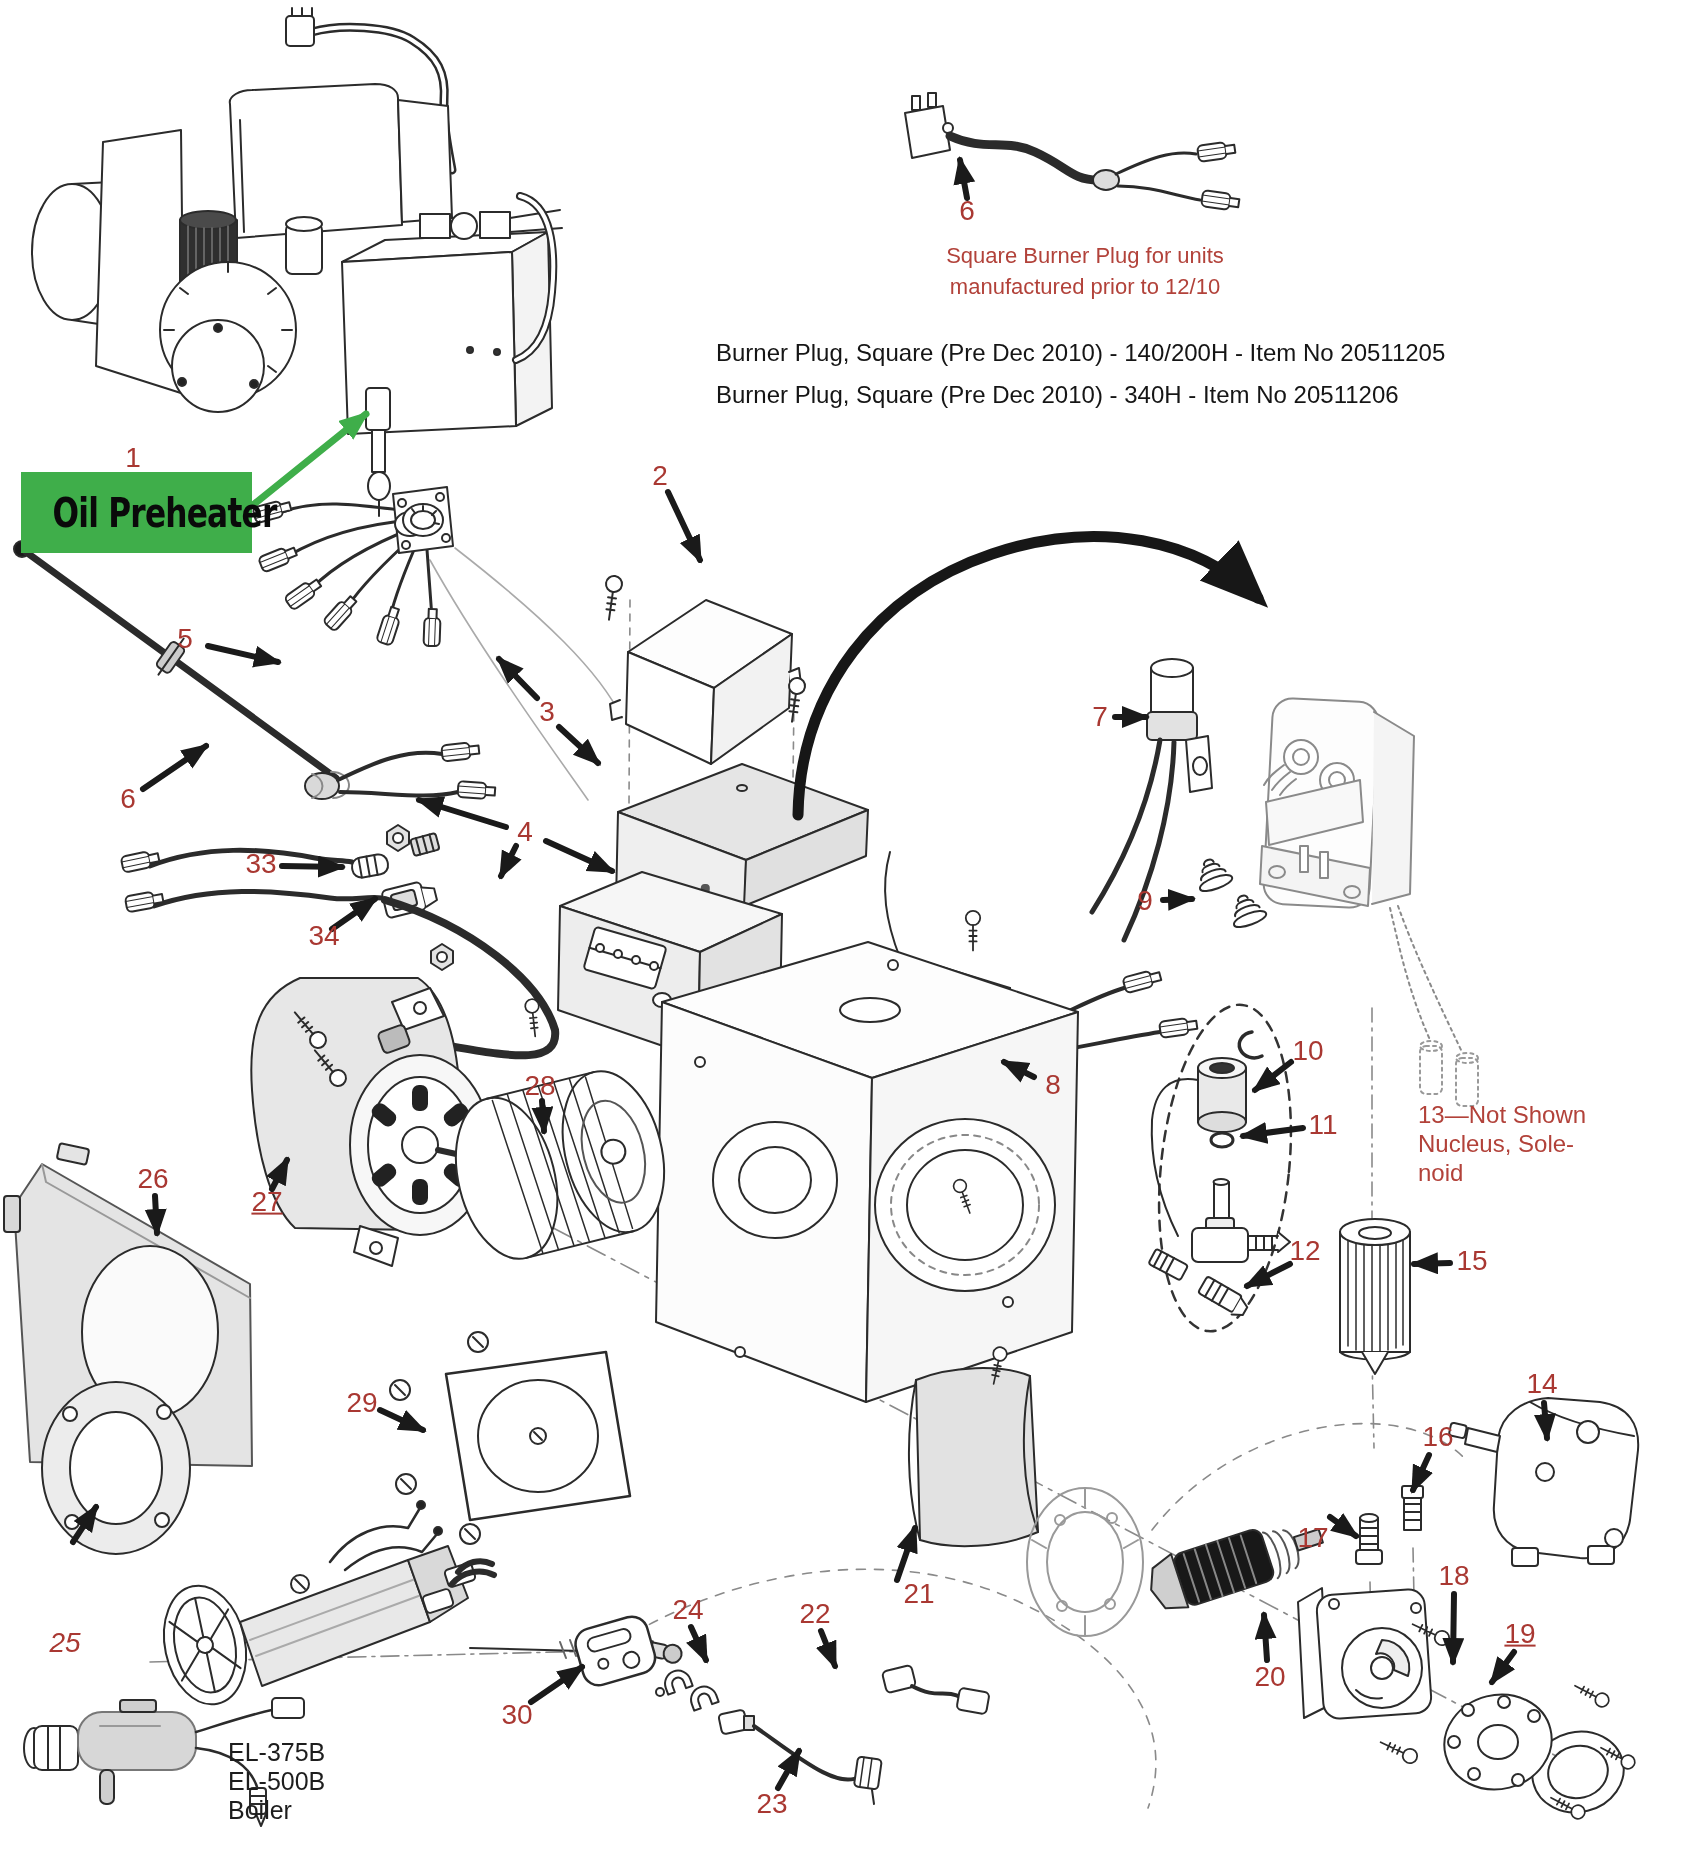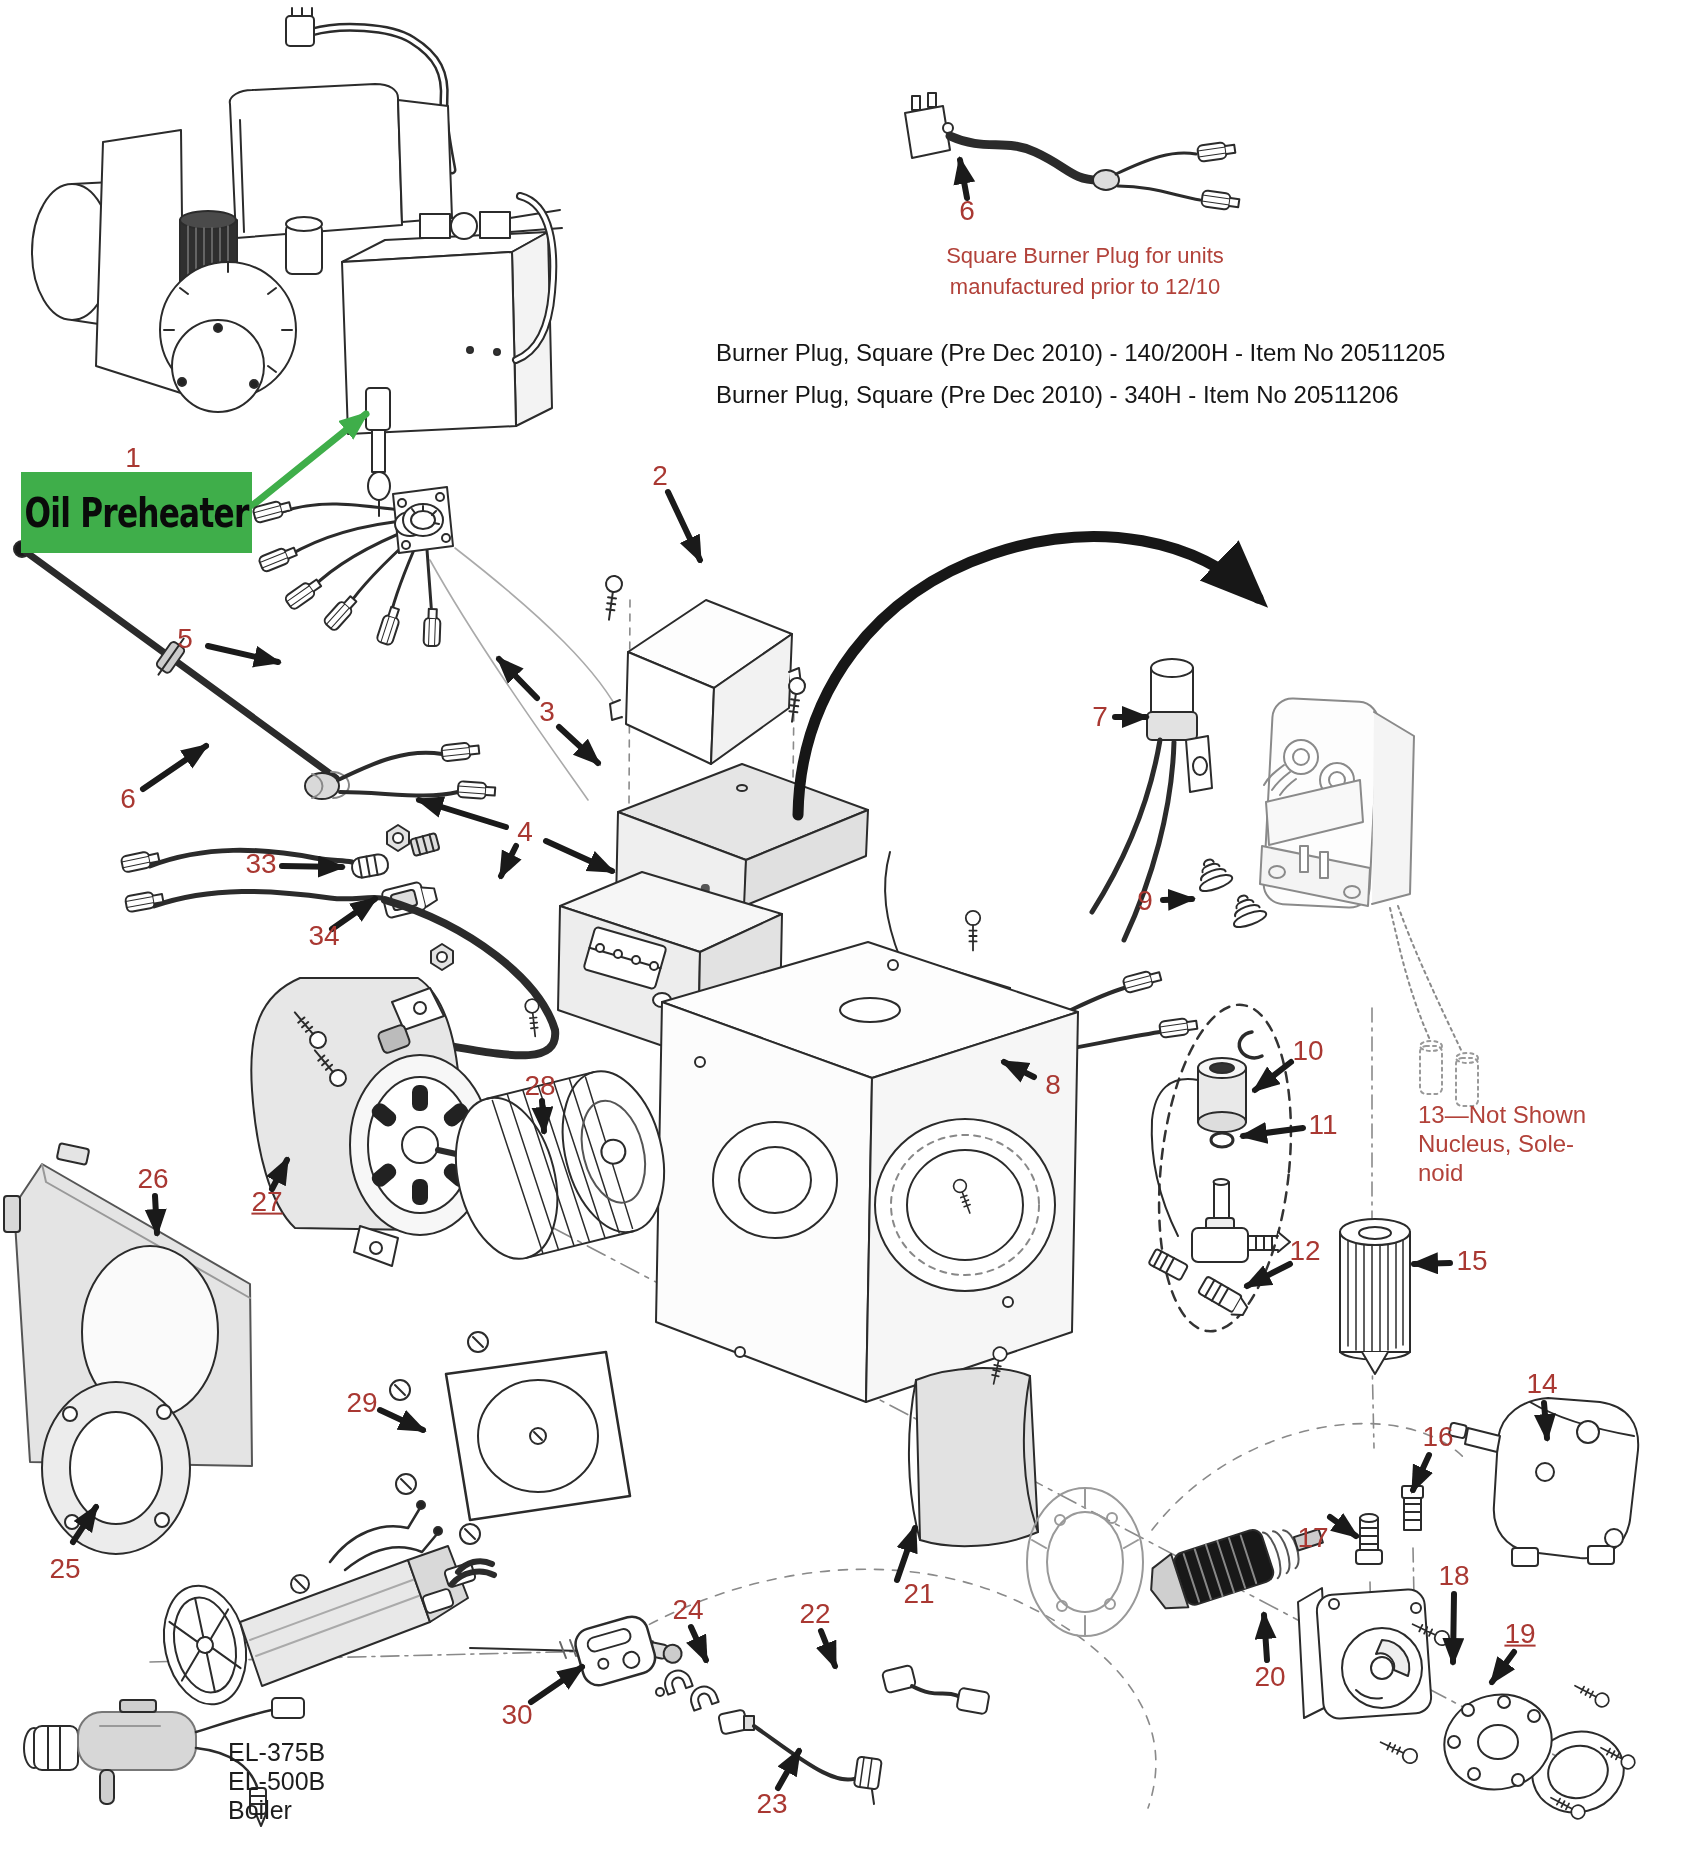--- a/index.html
+++ b/index.html
@@ -10,21 +10,21 @@
            color:var(--callout_red,#a93832);font-size:28px;line-height:28px;}
   .note-red{position:absolute;left:904px;top:240px;width:362px;text-align:center;
             color:var(--annotation_red,#b2423a);font-size:22px;line-height:31px;}
   .item-lines{position:absolute;left:716px;top:332px;white-space:nowrap;
               color:#151515;font-size:24px;line-height:42px;}
   .note13{position:absolute;left:1418px;top:1100px;
           color:var(--annotation_red,#b2423a);font-size:24px;line-height:29px;}
   .el-label{position:absolute;left:228px;top:1738px;color:#1d1d1d;
             font-size:25px;line-height:29px;}
   .green-label{position:absolute;left:21px;top:472px;width:231px;height:81px;
-               background:var(--label_green,#3fae4a);display:flex;align-items:center;justify-content:center;}
+               background:var(--label_green,#3fae4a);display:flex;align-items:center;justify-content:flex-start;}
   .green-label span{font-family:"DejaVu Sans",sans-serif;font-weight:bold;font-size:40px;
                     color:#0a0a0a;transform:scaleX(0.78);white-space:nowrap;letter-spacing:-1px;}
 </style>
 </head>
 <body>
 
 <div class="stage">
 
 <svg width="1684" height="1853" viewBox="0 0 1684 1853">
   <defs>
@@ -628,21 +628,21 @@
       <div class="callout" style="left: 1472px; top: 1262px;">15</div>
       <div class="callout" style="left: 1438px; top: 1438px;">16</div>
       <div class="callout" style="left: 1313px; top: 1507px; margin-top: 32px;">17</div>
       <div class="callout" style="left: 1454px; top: 1577px;">18</div>
       <div class="callout" style="left: 1520px; top: 1635px; text-decoration: underline;">19</div>
       <div class="callout" style="left: 1270px; top: 1678px;">20</div>
       <div class="callout" style="left: 887px; top: 1595px; margin-left: 32px;">21</div>
       <div class="callout" style="left: 815px; top: 1615px;">22</div>
       <div class="callout" style="left: 772px; top: 1805px;">23</div>
       <div class="callout" style="left: 688px; top: 1611px;">24</div>
-      <div class="callout" style="left: 65px; top: 1570px;">25</div>
+      <div class="callout" style="left: 65px; top: 1644px; font-style: italic;">25</div>
       <div class="callout" style="left: 153px; top: 1180px;">26</div>
       <div class="callout" style="left: 267px; top: 1203px; text-decoration: underline;">27</div>
       <div class="callout" style="left: 540px; top: 1087px;">28</div>
       <div class="callout" style="left: 362px; top: 1404px;">29</div>
       <div class="callout" style="left: 517px; top: 1716px;">30</div>
       <div class="callout" style="left: 261px; top: 865px;">33</div>
       <div class="callout" style="left: 324px; top: 937px;">34</div>
     </div>
 
 </div>

